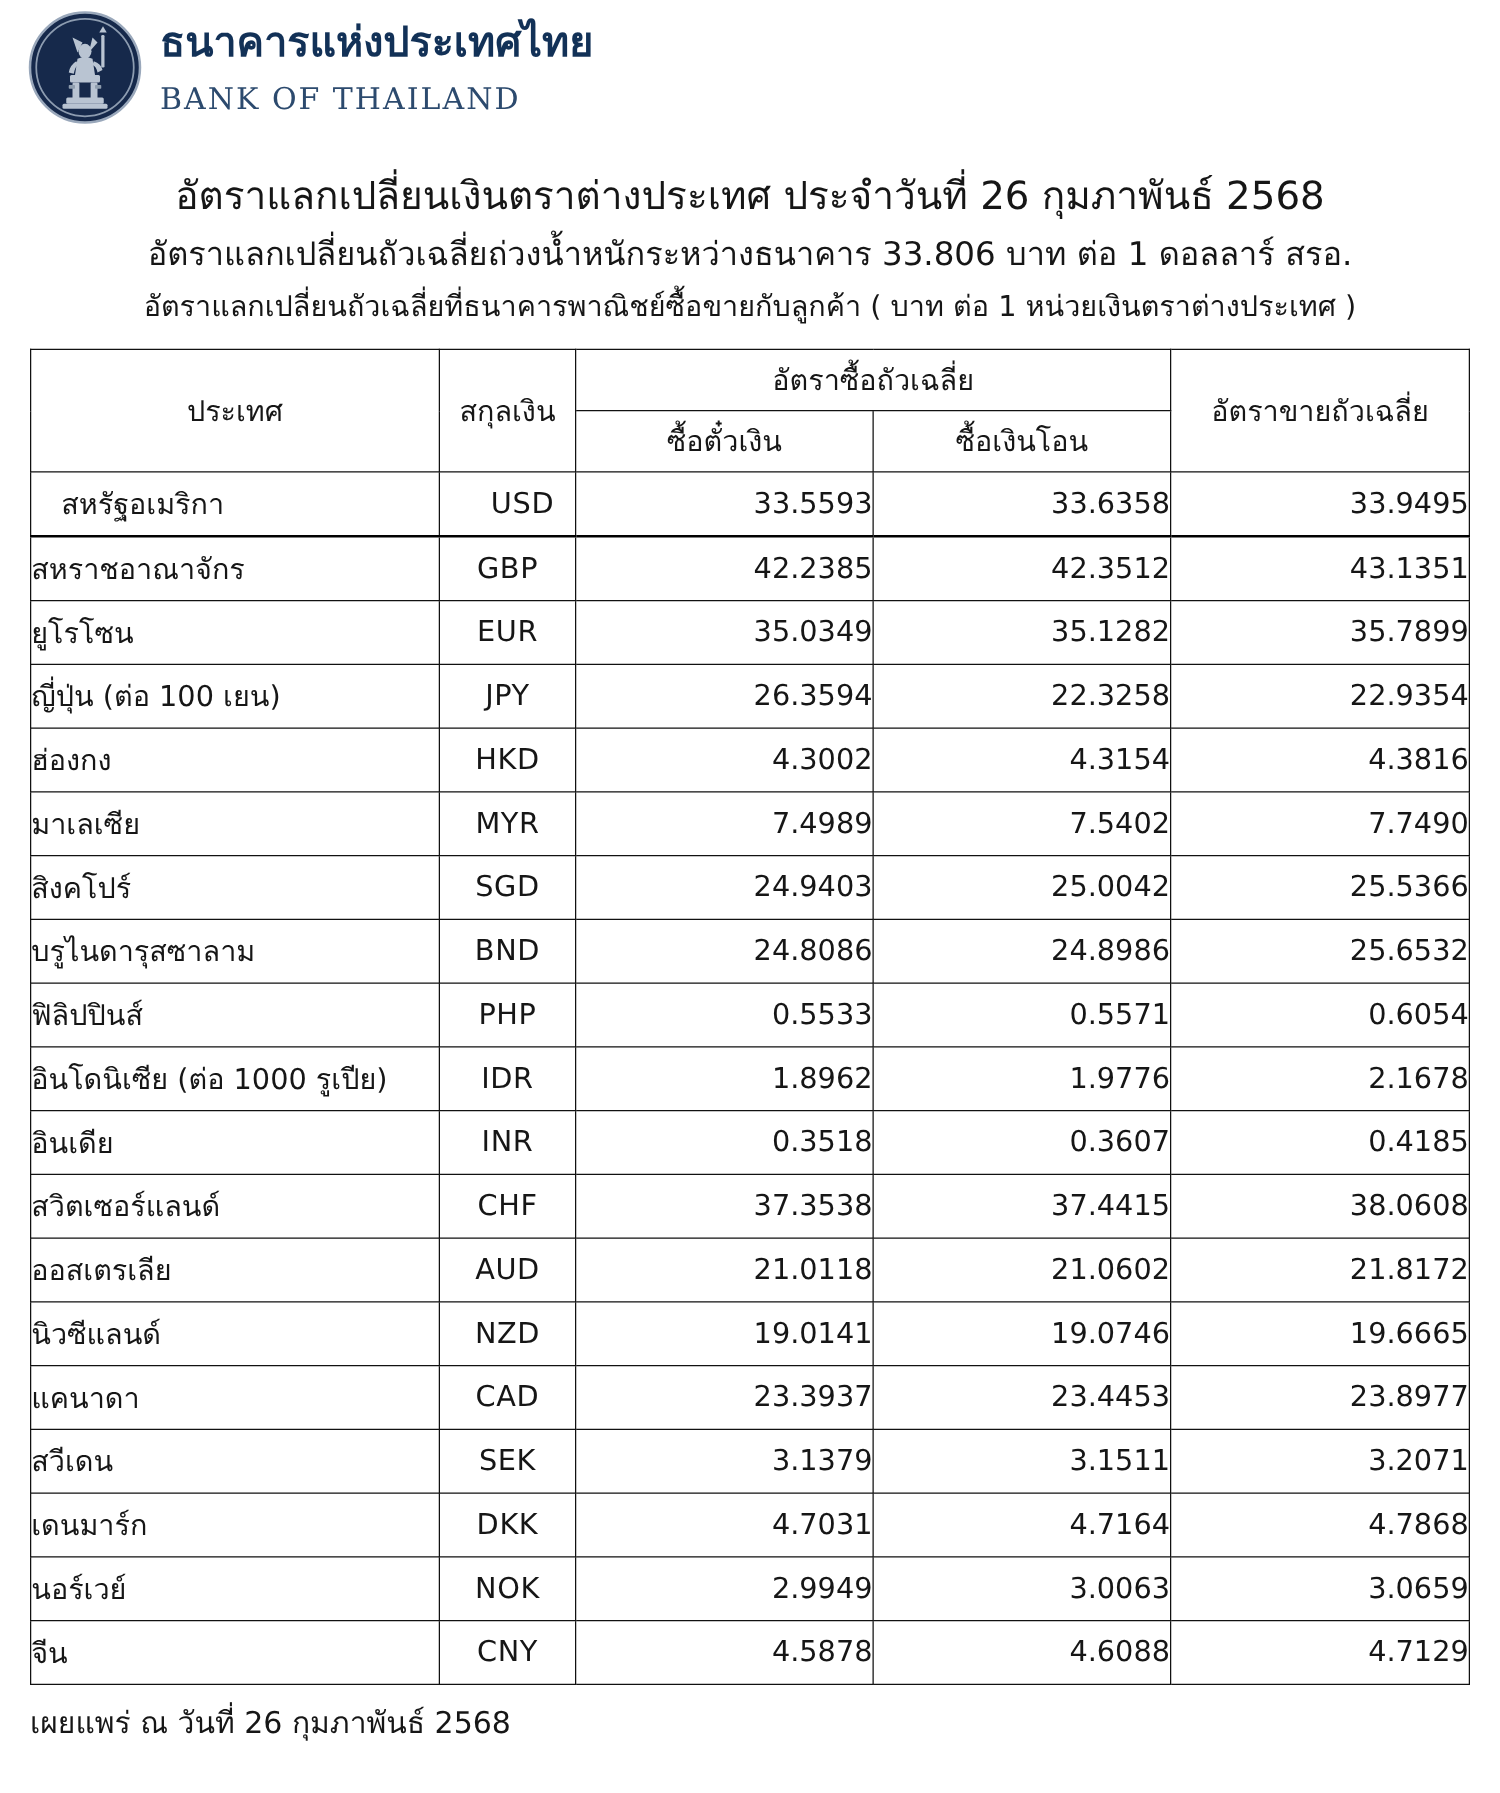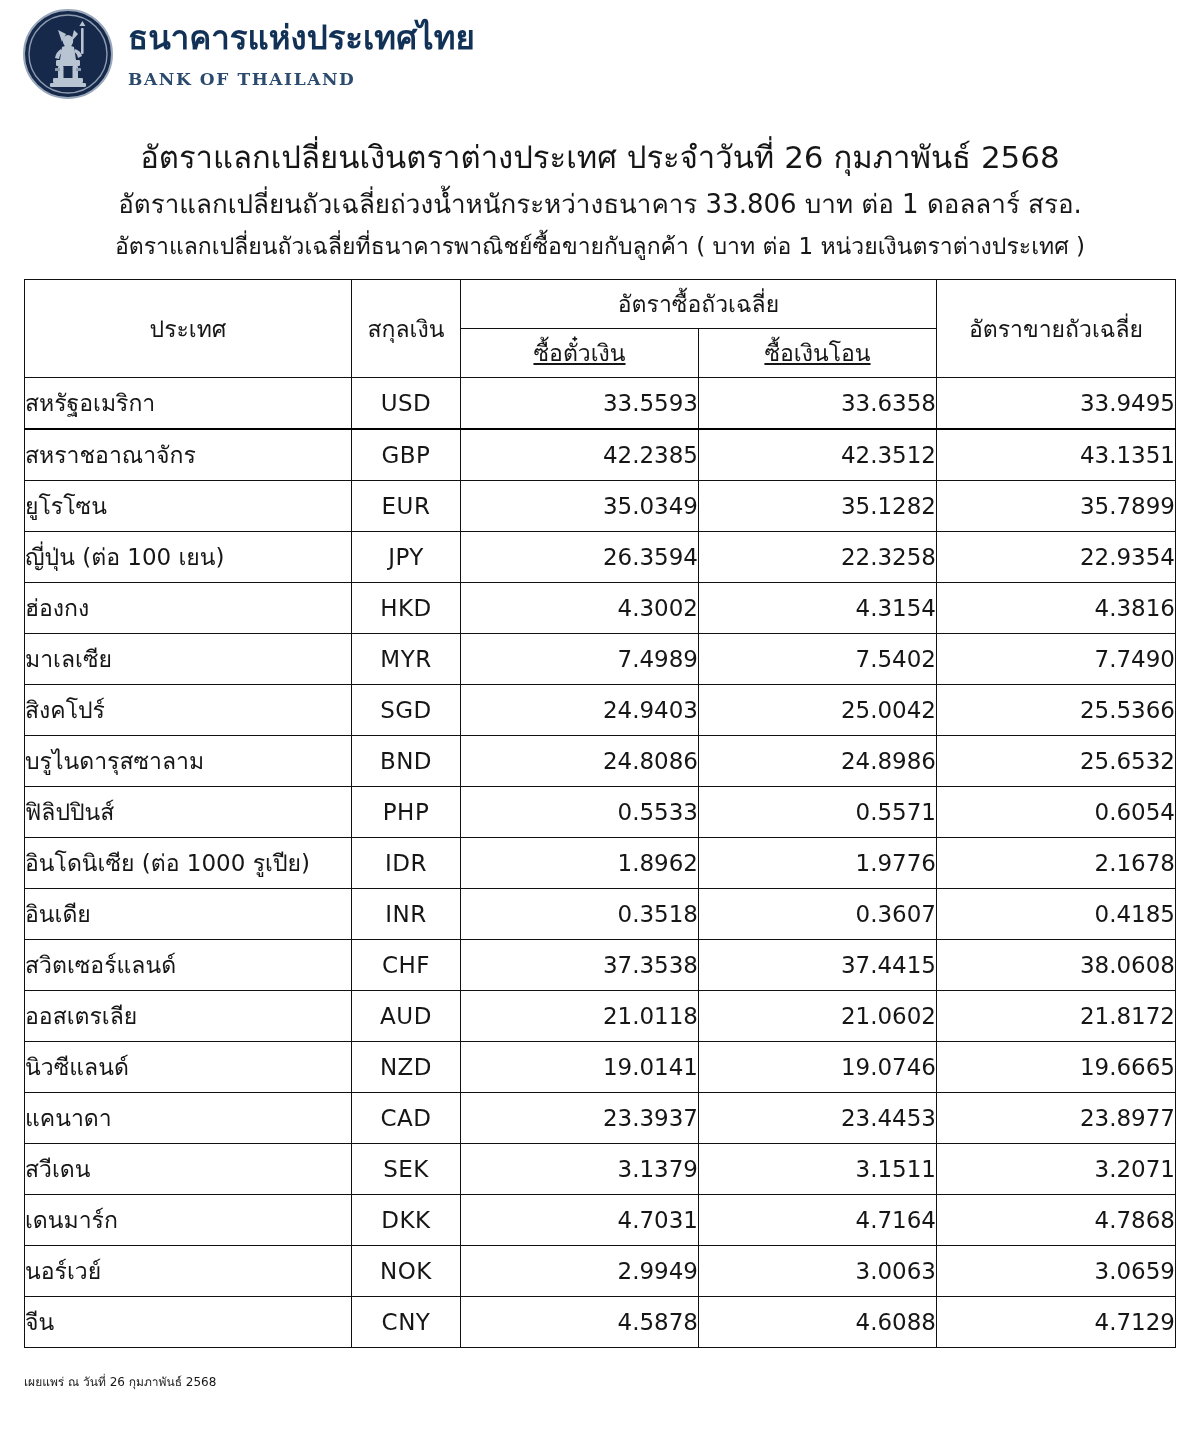--- a/index.html
+++ b/index.html
@@ -46,22 +46,22 @@
     font-size: 33px;
     font-weight: 700;
     color: #123157;
     letter-spacing: 0px;
     white-space: nowrap;
     text-align: center;
   }
   .brand-en {
     margin-top: 17px;
     font-family: "DejaVu Serif", "Liberation Serif", serif;
-    font-size: 17px;
-    font-weight: 700;
+    font-size: 24px;
+    font-weight: 400;
     color: #2c4a6e;
     letter-spacing: 1.6px;
     white-space: nowrap;
   }
 
   
   .titles {
     text-align: center;
     padding-top: 38px;
   }
@@ -103,21 +103,21 @@
     background: #ffffff;
   }
   table.fx th {
     text-align: center;
     font-size: 23px;
     height: 48px;
     vertical-align: middle;
   }
   .th-country { width: 326px; margin-left: 35px; }
   .th-cur     { width: 108px; }
-  .th-buy     { width: 240px; text-decoration: underline; }
+  .th-buy     { width: 240px; }
   .th-sell    { width: 238px; }
 
   table.fx td {
     height: 50px;
     font-size: 23px;
     vertical-align: middle;
   }
   td.c-country {
     text-align: left;
     padding-left: 12px;
@@ -125,26 +125,26 @@
   td.c-cur {
     text-align: center;
     font-family: "DejaVu Sans", "Liberation Sans", sans-serif;
     letter-spacing: 0.5px;
   }
   td.c-num {
     text-align: right;
     padding-right: 14px;
     font-variant-numeric: tabular-nums;
   }
-  tr.thick-bottom > td { border-bottom-width: 2px; border-bottom-color: #000; }
+  tr.thick-bottom > td { border-bottom-width: 2px; border-bottom-color: #000; padding-left: 24px; }
 
   
   .footer-note {
-    margin: 24px 0 0 24px;
-    font-size: 12px;
+    margin: 10px 0 0 24px;
+    font-size: 24px;
     color: #161616;
   }
 </style>
 </head>
 <body>
 
 <div class="page">
 
   <div class="masthead">
     <div class="seal">

